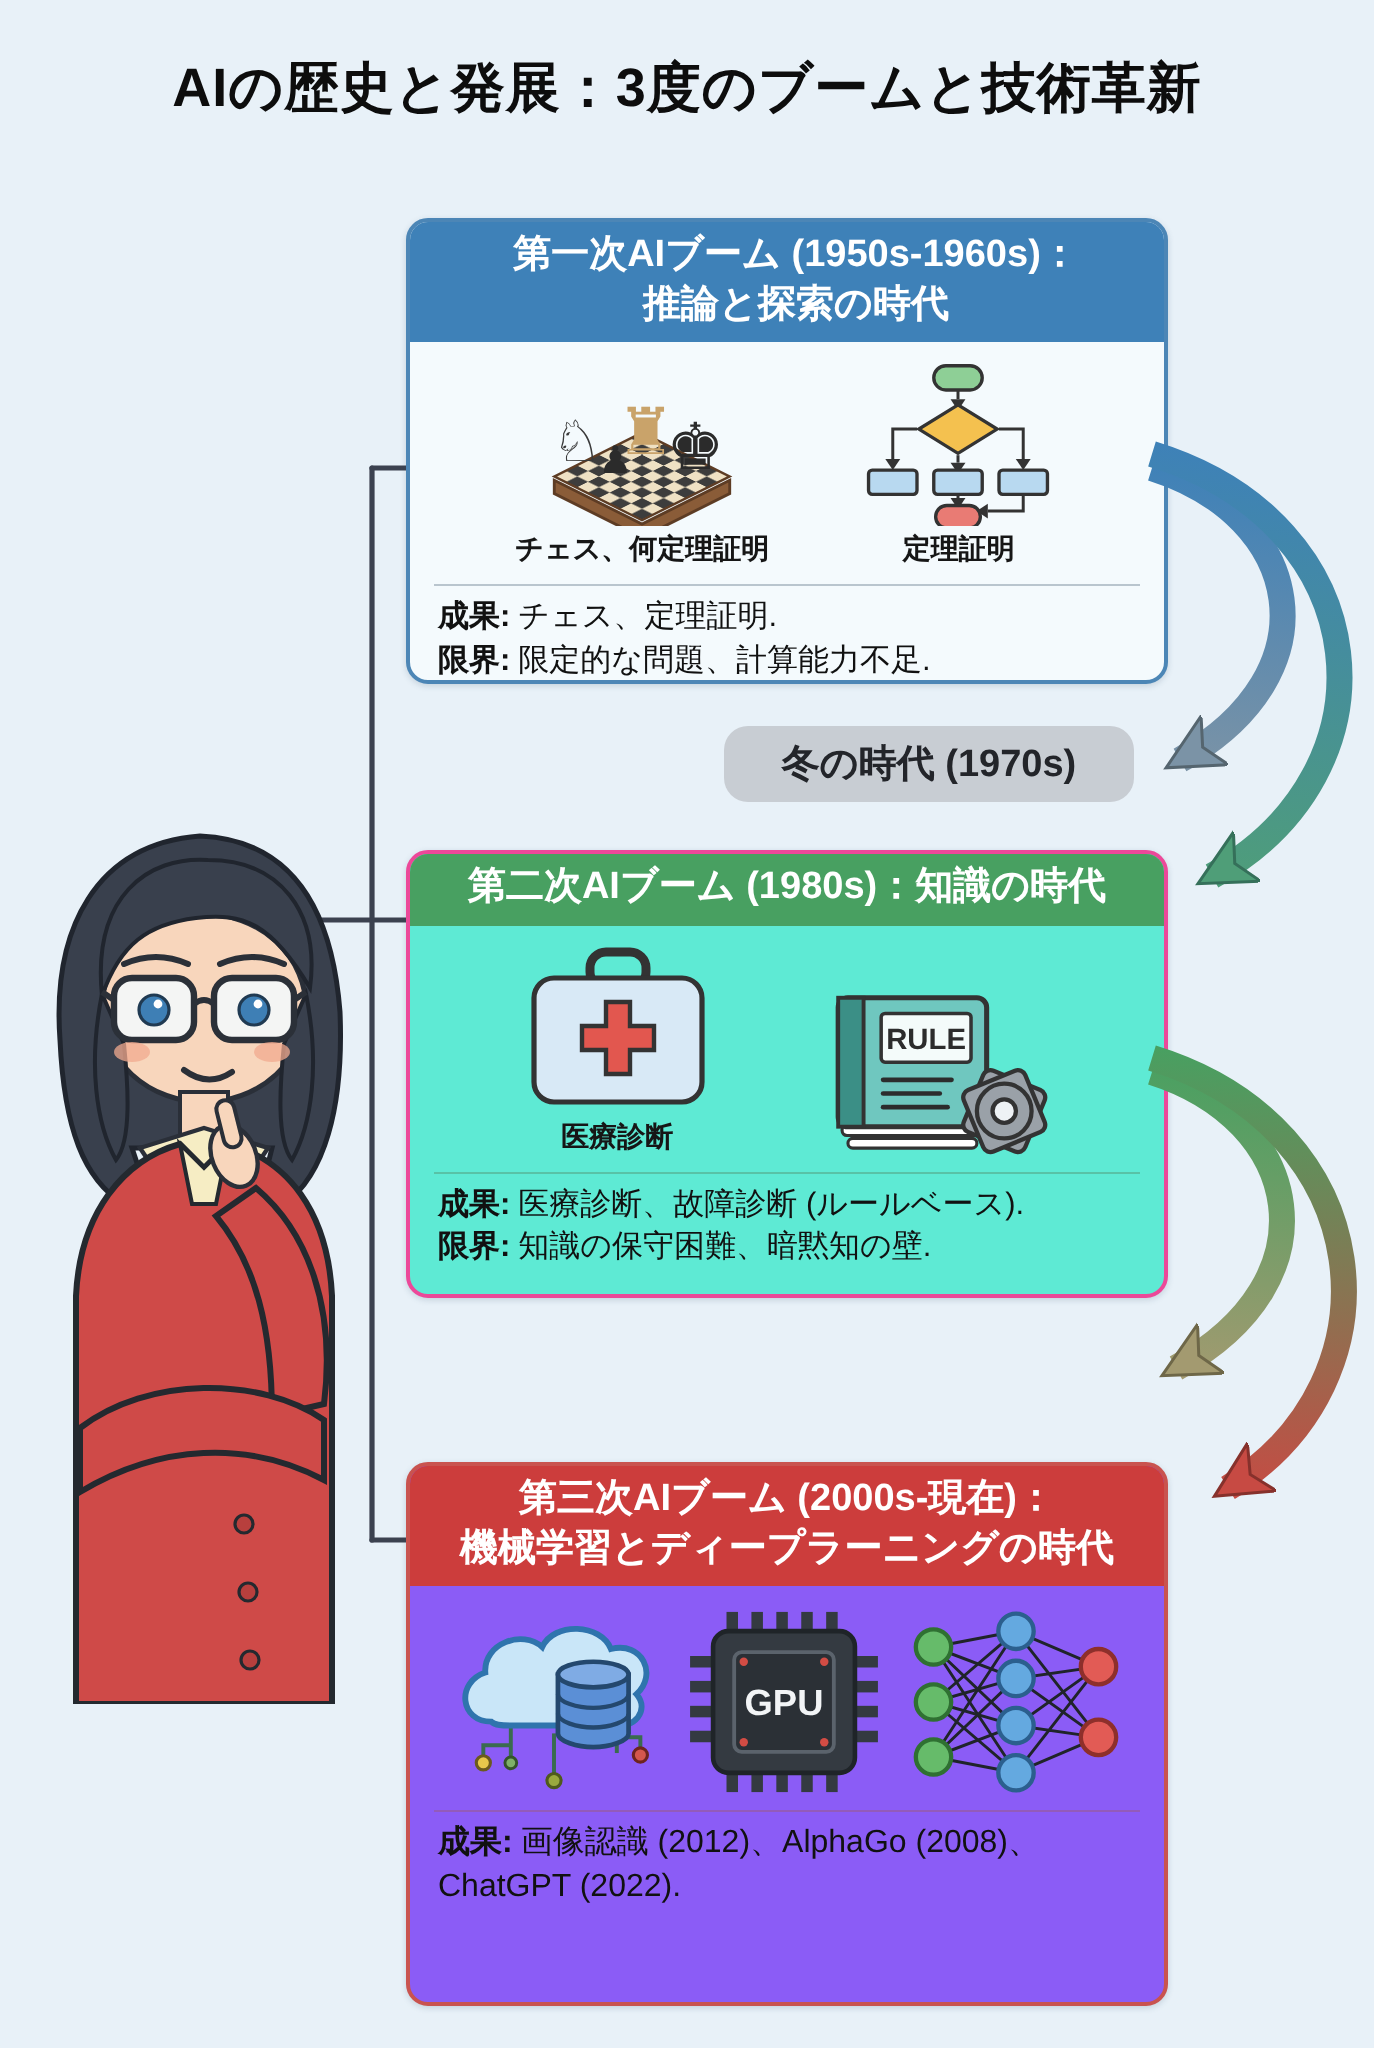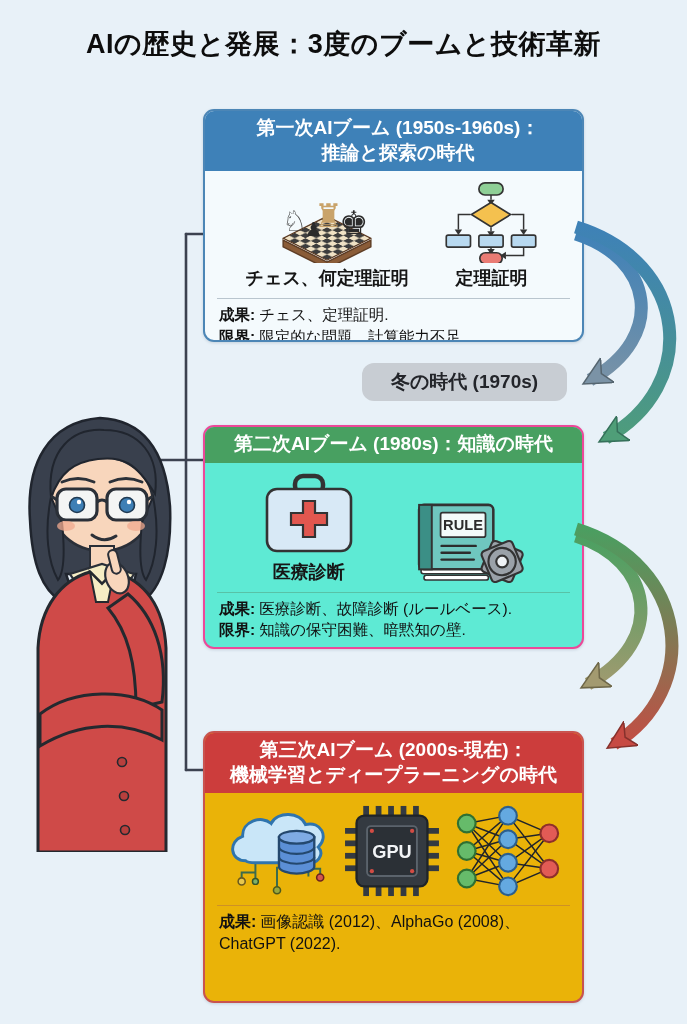--- a/index.html
+++ b/index.html
@@ -11,32 +11,32 @@
 
   svg.overlay{position:absolute;left:0;top:0;width:687px;height:1024px;pointer-events:none;}
   #connector-layer{z-index:1;}
   #arrow-layer{z-index:6;}
   #character{position:absolute;left:4px;top:402px;width:192px;height:450px;z-index:3;}
 
   .boom-box{position:absolute;left:203px;width:381px;border-radius:11px;overflow:hidden;
     box-sizing:border-box;z-index:4;box-shadow:0 1px 3px rgba(40,70,100,.18);}
   .box1{top:109px;height:233px;border:2px solid #4c86b6;background:#f4fafd;}
   .box2{top:425px;height:224px;border:2px solid #ec4899;background:#5eead4;}
-  .box3{top:731px;height:272px;border:2px solid #c9534f;background:#eab308;}
+  .box3{top:731px;height:272px;border:2px solid #c9534f;background:#8b5cf6;}
 
   .boom-header{color:#fff;font-weight:700;font-size:19px;line-height:1.3;text-align:center;
     padding:5px 8px 6px;}
   .boom-header div:empty{display:none;}
   .h-blue{background:#3e81b8;padding-left:17px;}
   .h-green{background:#48a061;}
   .h-red{background:#cc3d3c;}
 
   .icon-row{display:flex;justify-content:space-evenly;align-items:flex-end;padding:10px 8px 2px;}
   .icon-item{display:flex;flex-direction:column;align-items:center;}
-  .icon-label{margin-top:3px;font-size:18px;font-weight:600;color:#161616;white-space:nowrap;}
+  .icon-label{margin-top:3px;font-size:14px;font-weight:600;color:#161616;white-space:nowrap;}
 
   .divider{border-top:1.6px solid rgba(90,110,130,.38);margin:6px 12px 0;}
   .box2 .divider{border-top-color:rgba(80,130,95,.38);}
   .box3 .divider{border-top-color:rgba(160,90,90,.38);}
 
   .results{padding:5px 14px 9px;font-size:15.5px;line-height:1.38;color:#111;}
   .res-label{font-weight:700;margin-right:4px;}
 
   .winter-badge{position:absolute;left:362px;width:205px;height:38px;z-index:5;
     background:#c8cdd3;border-radius:12px;display:flex;align-items:center;justify-content:center;

